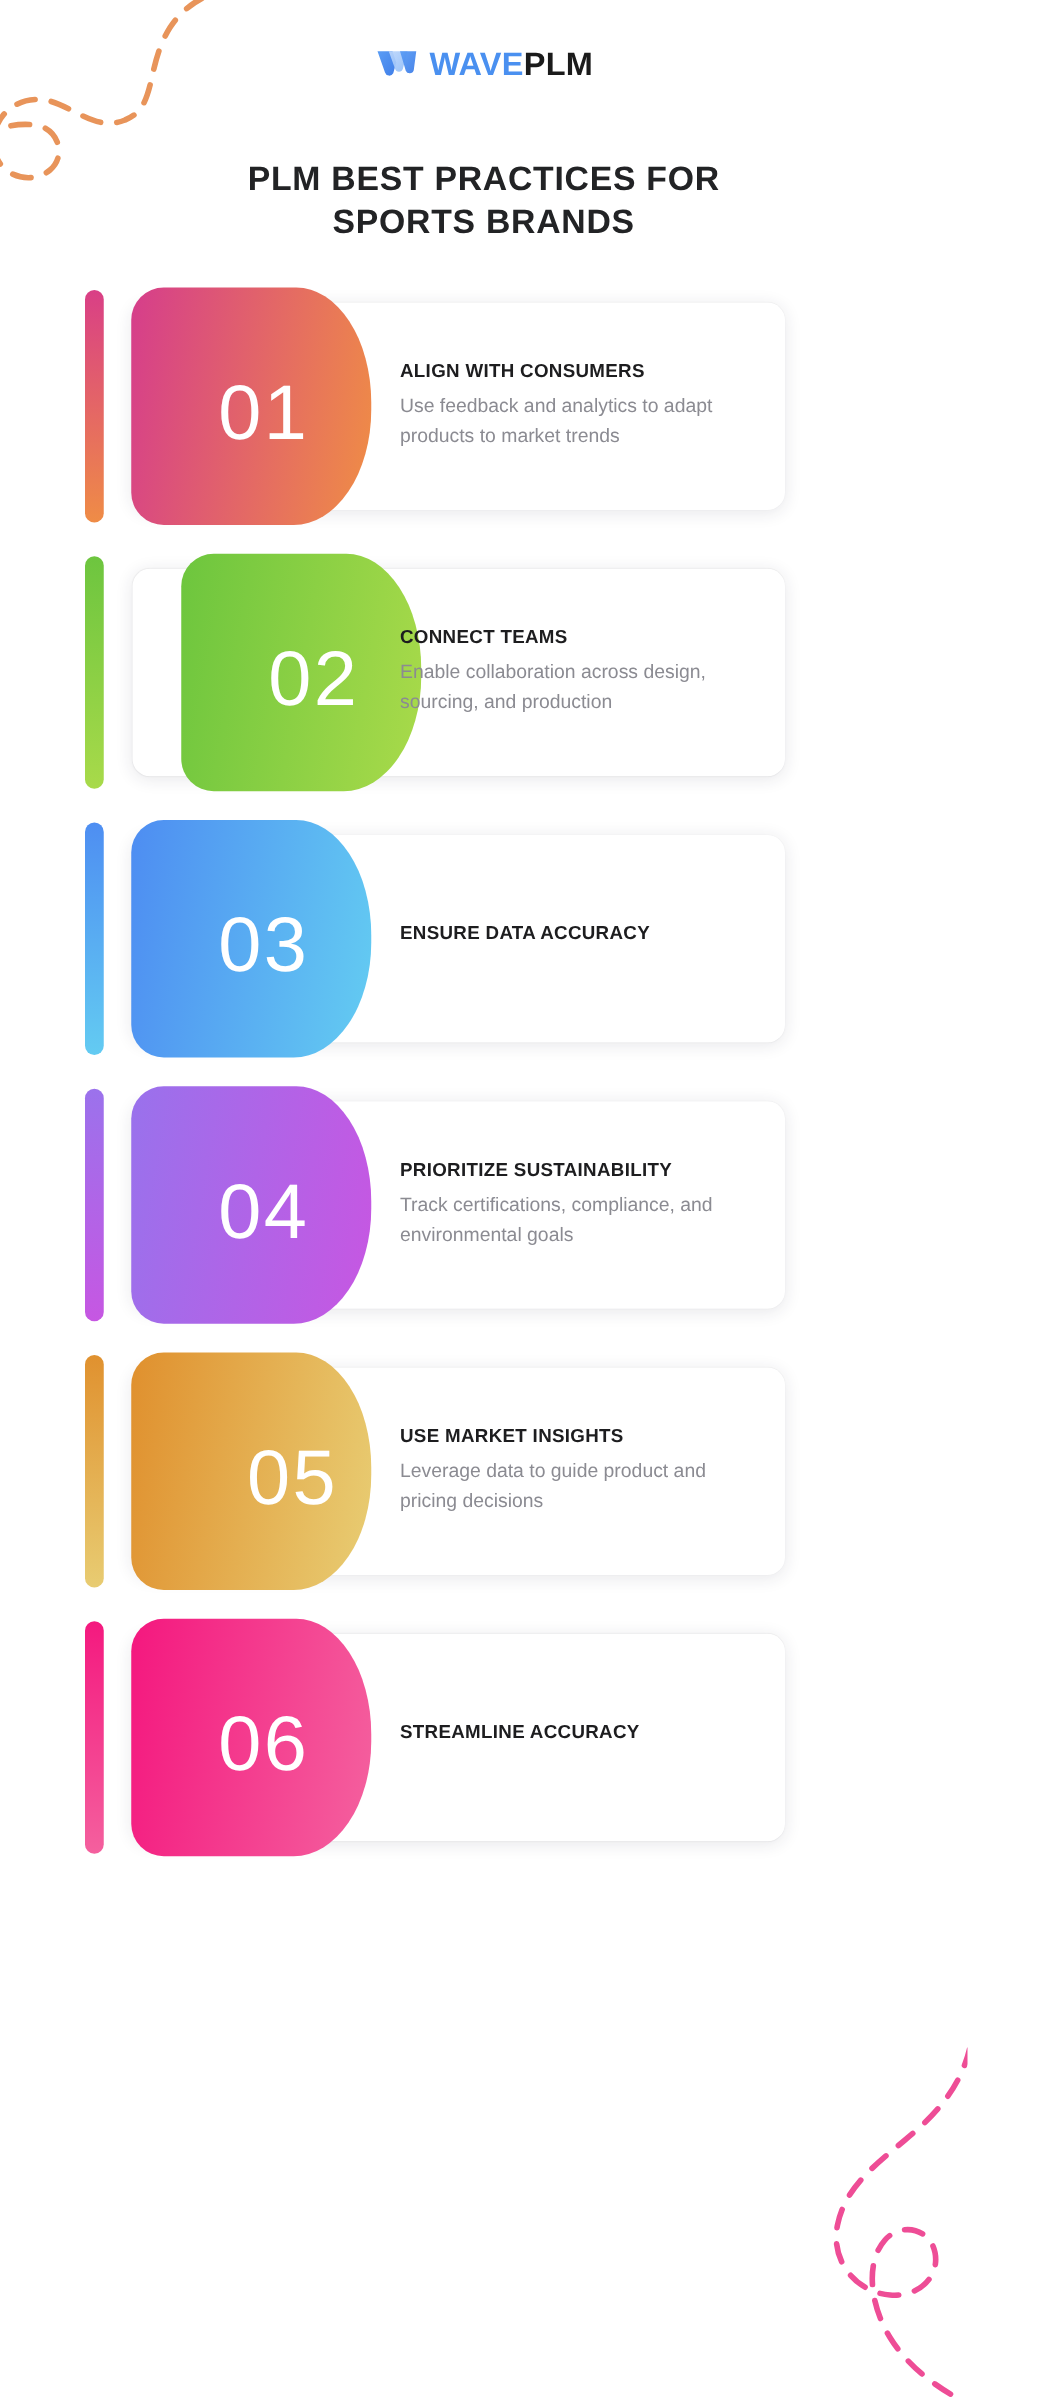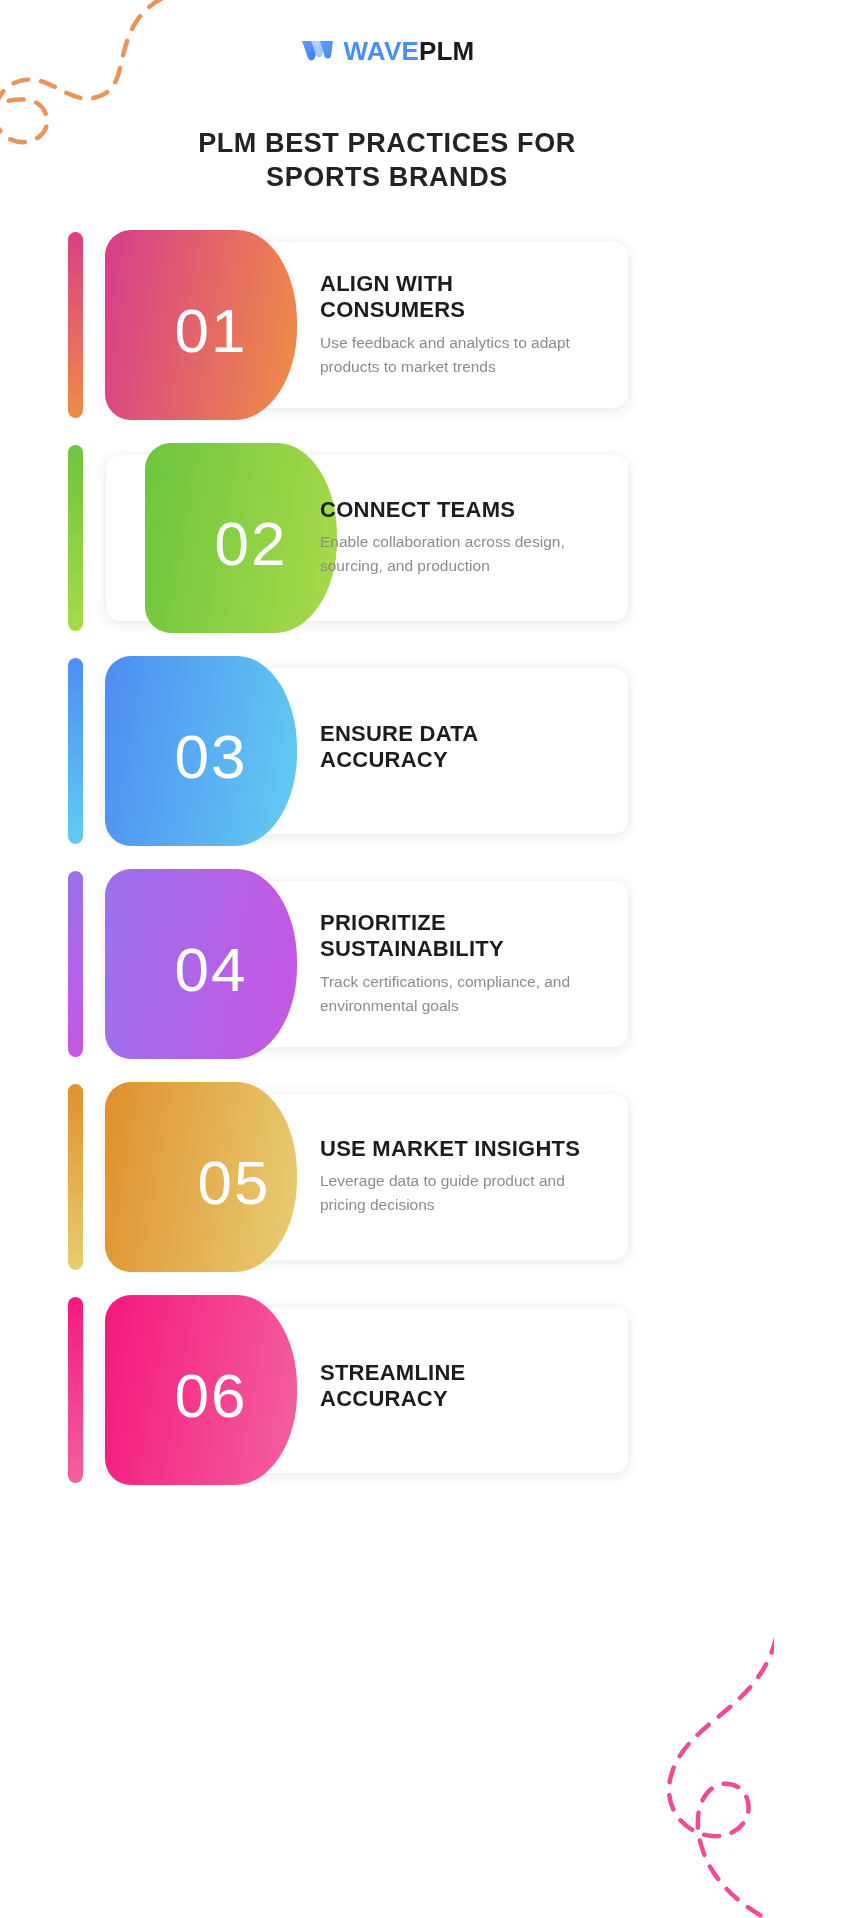--- a/index.html
+++ b/index.html
@@ -63,21 +63,21 @@
     letter-spacing:2px; line-height:1;
     transform:translate(10px, 6px);
   }
 
   .text {
     position:absolute; left:252px; top:50%;
     transform:translateY(-50%);
     width:278px; z-index:4;
   }
   .t-title {
-    font-size:22px; font-weight:700; color:#1d1d1f;
+    font-size:15px; font-weight:700; color:#1d1d1f;
     letter-spacing:0.25px; margin-bottom:7px; line-height:1.2;
   }
   .t-desc {
     font-size:15.5px; color:#8b8b92; line-height:1.55; font-weight:400;
   }
 </style>
 </head>
 <body>
 
 <div class="page">

